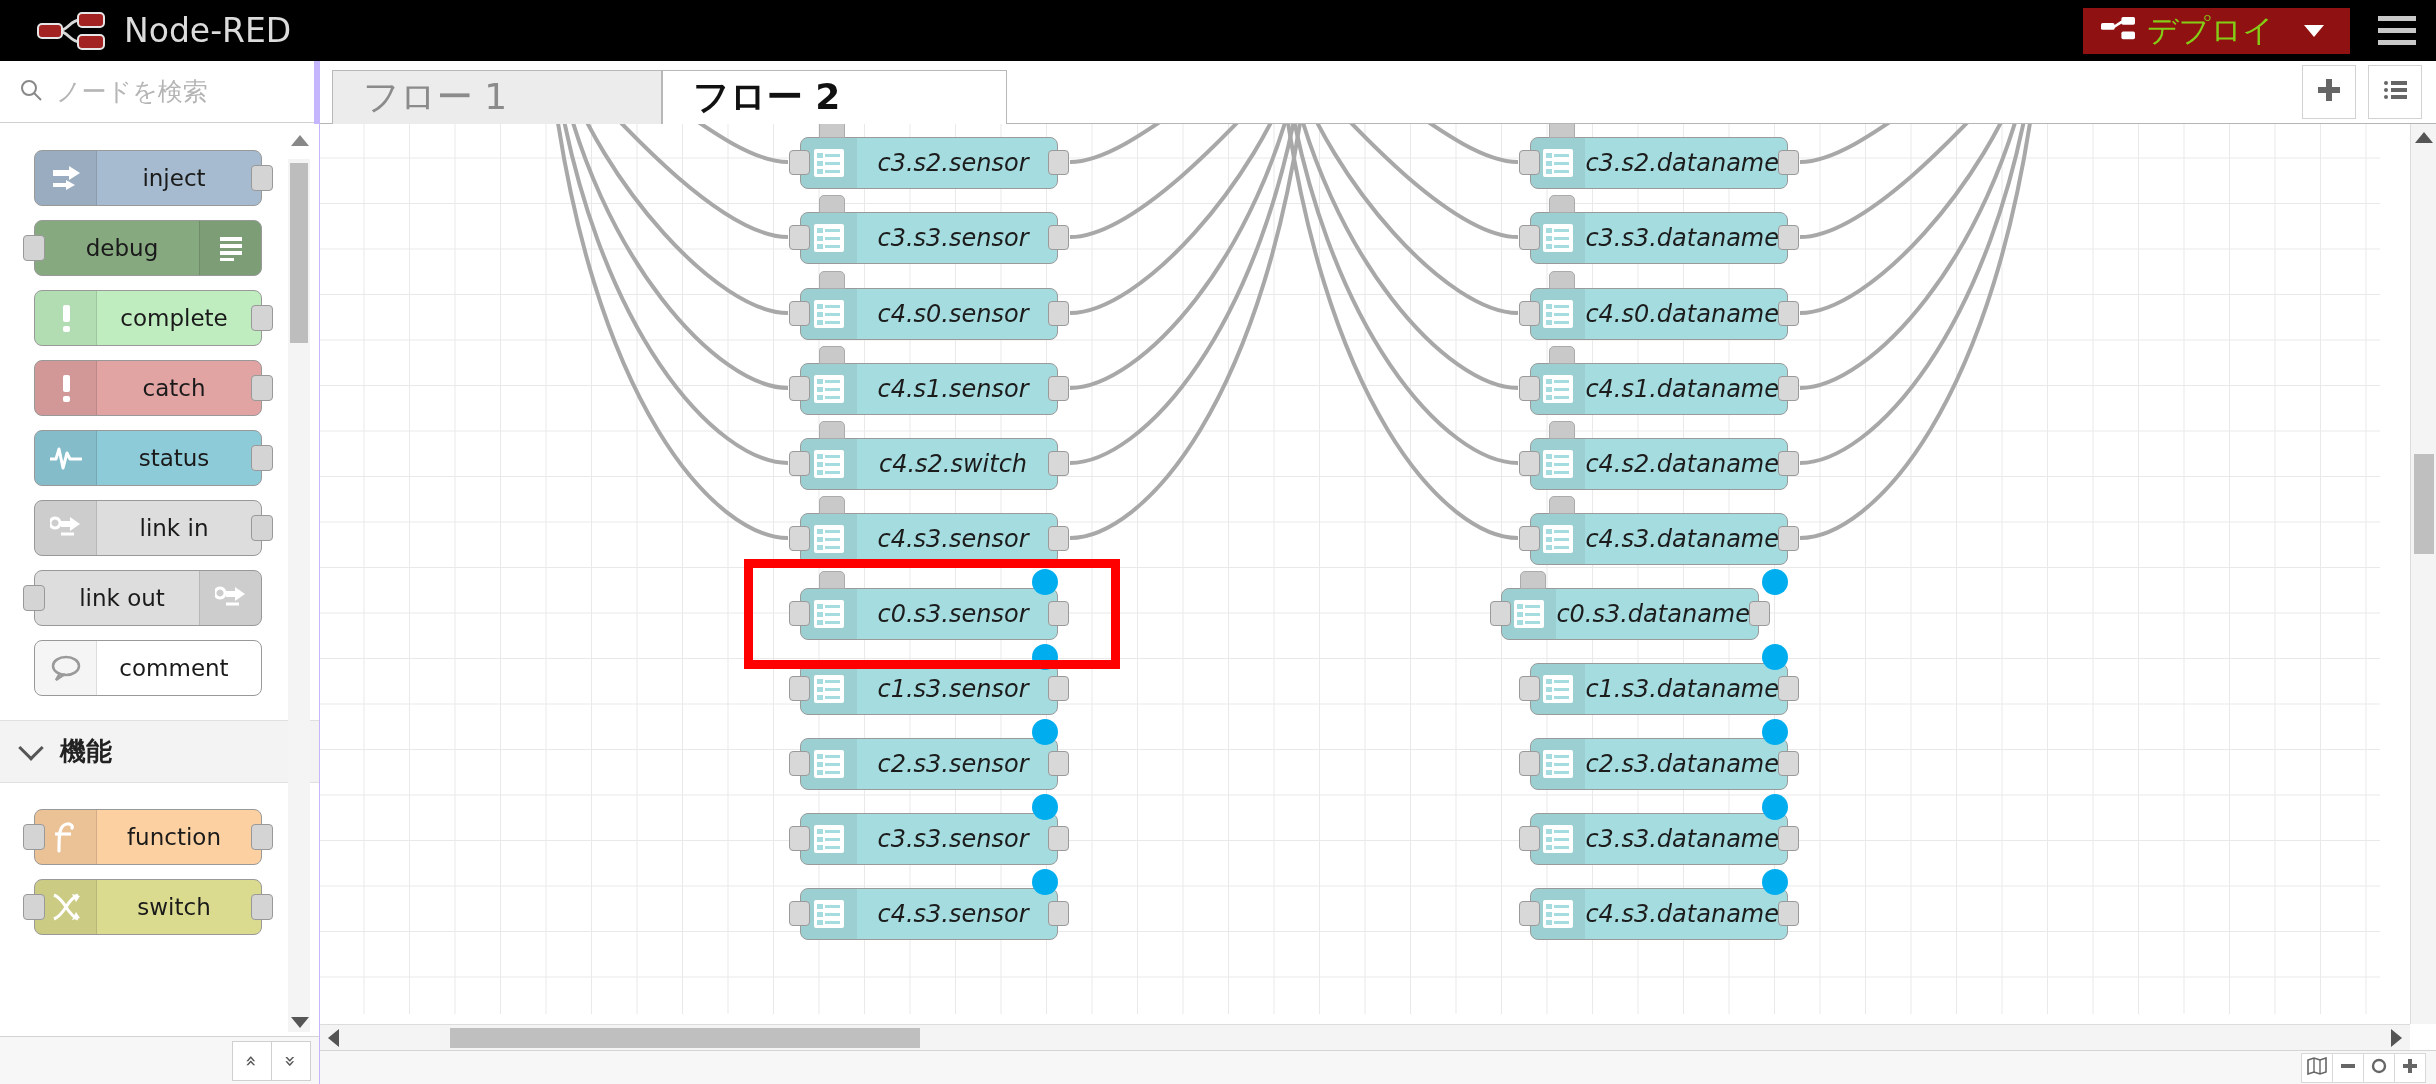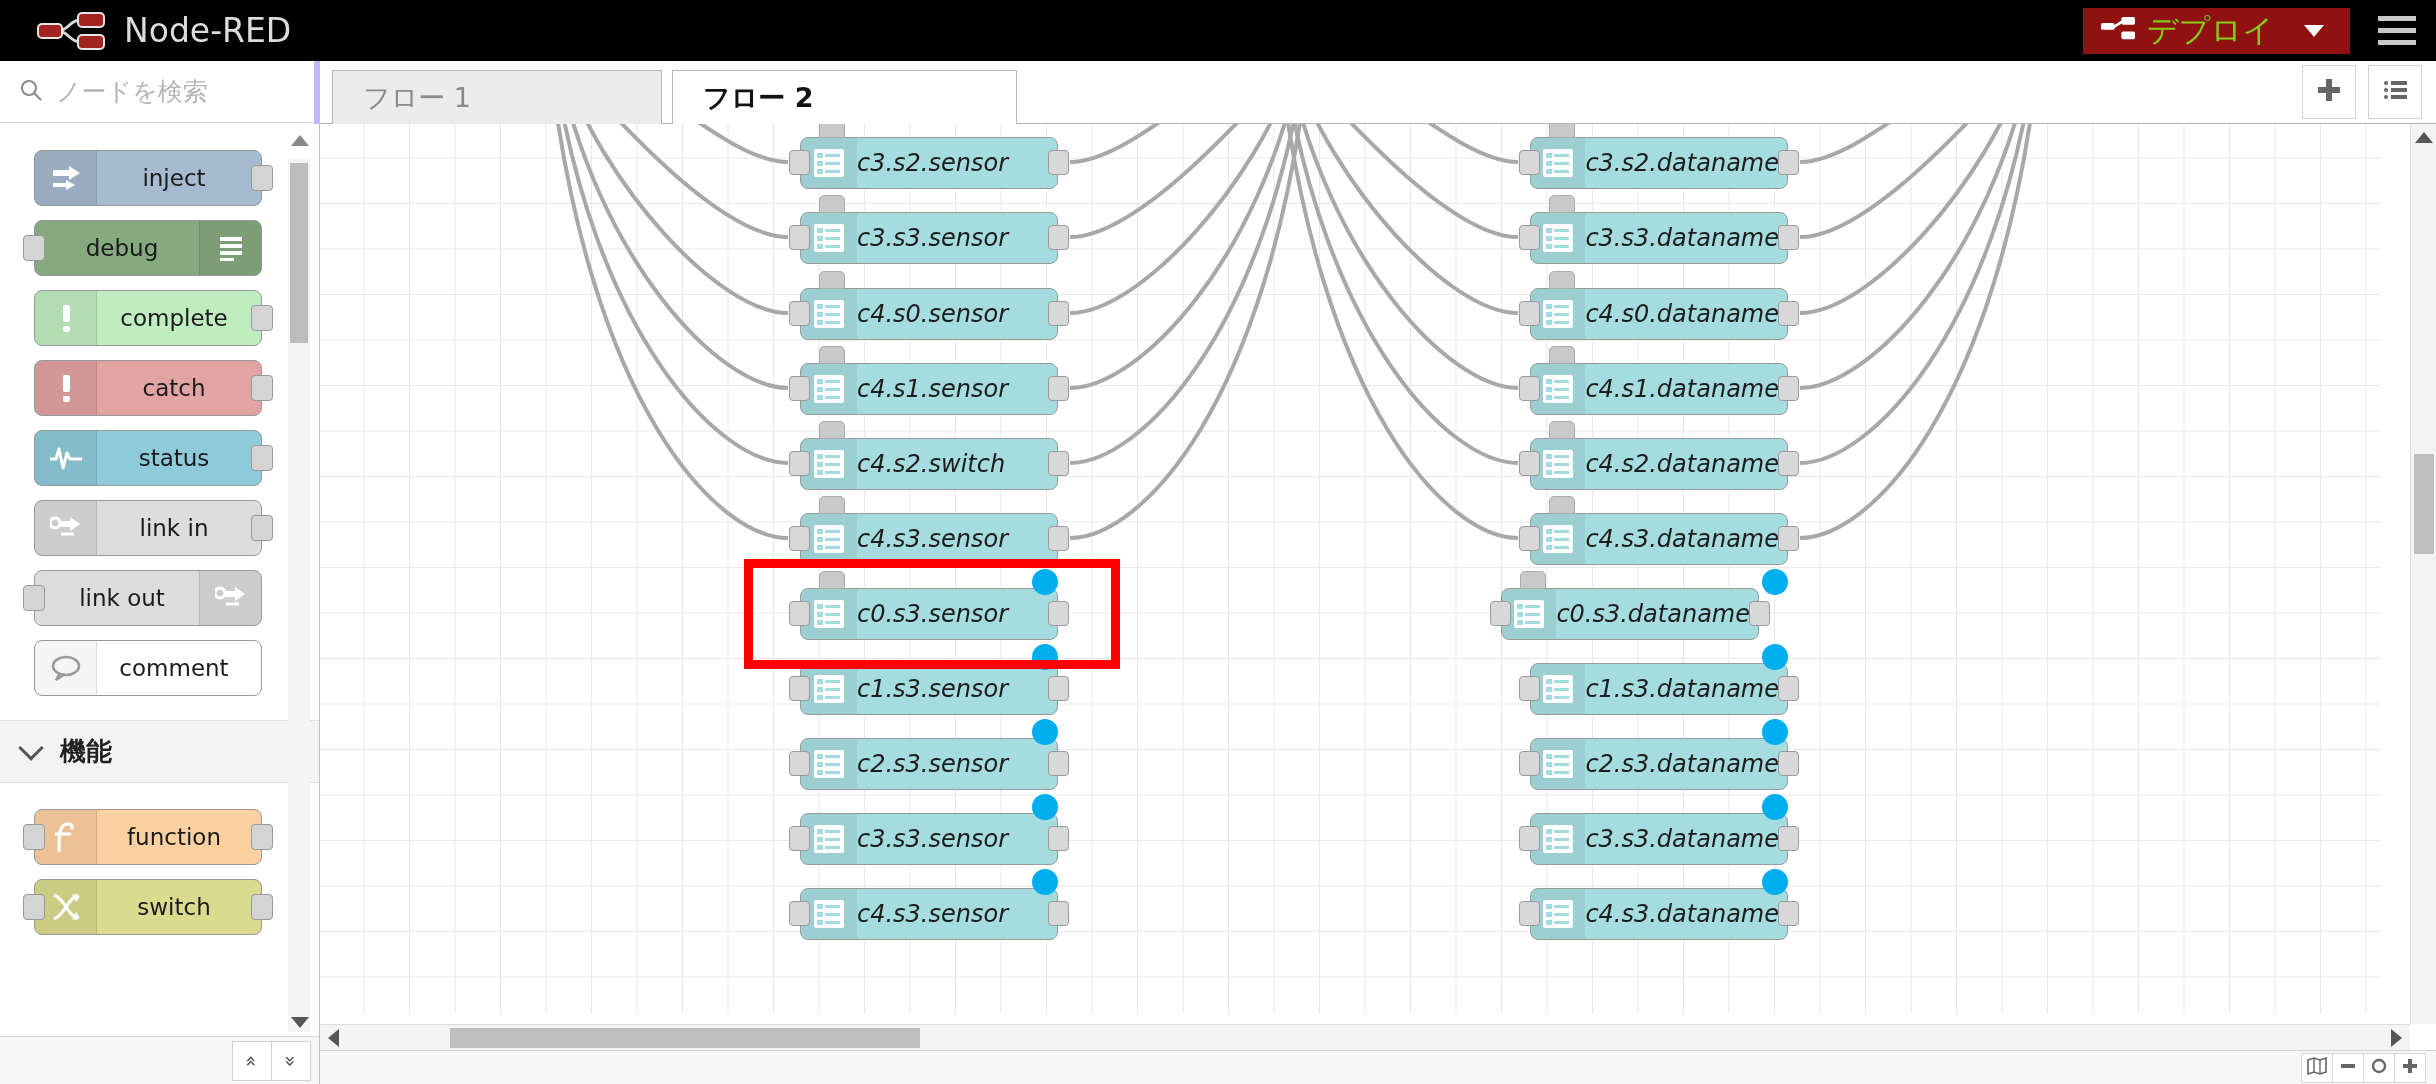--- a/index.html
+++ b/index.html
@@ -138,22 +138,22 @@
   }
 
   
   #tabbar {
     position:absolute; left:320px; top:61px; width: 2116px; height: 63px;
     background:#fff; border-bottom: 1px solid #b5b5b5; display:flex; align-items:flex-end;
   }
   #tab-scroll-row { display:flex; align-items:flex-end; height: 100%; padding-left: 12px; }
   .tab {
     height: 54px; min-width: 330px; border: 1px solid #b8b8b8; border-bottom: none;
-    display:flex; align-items:center; padding-left: 30px; margin-right: 10px;
-    cursor:pointer; font-size: 27px; position:relative; top:1px;
+    display:flex; align-items:center; padding-left: 30px; 
+    cursor:pointer; font-size: 36px; position:relative; top:1px;
   }
   .tab.inactive { background:#ececec; color:#8b8b8b; }
   .tab.active   { background:#fff; color:#111; font-weight:700; min-width: 345px; }
   #tabbar-right { margin-left:auto; display:flex; align-items:center; height:100%; padding-right: 14px; }
   .tabbar-btn {
     width: 54px; height: 54px; border:1px solid #d2d2d2; background:#fff;
     display:flex; align-items:center; justify-content:center; cursor:pointer;
     margin-left: 12px; color:#555;
   }
 
@@ -176,21 +176,21 @@
   .fnode {
     position:absolute; width: 258px; height: 52px;
     background:#a5dcdf; border: 1px solid #9a9a9a; border-radius: 8px;
     display:flex; align-items:center; z-index: 5;
   }
   .fnode .fn-icon {
     width: 56px; height: 100%; background: rgba(0,0,0,0.055);
     border-radius: 7px 0 0 7px; display:flex; align-items:center; justify-content:center;
   }
   .fnode .fn-label {
-    flex:1; font-style: italic; font-size: 24px; color:#1c1c1c;
+    flex:1; text-align:center; font-style: italic; font-size: 24px; color:#1c1c1c;
     padding-right: 8px; white-space:nowrap;
     font-family: "DejaVu Sans", "Liberation Sans", sans-serif;
   }
   .fport {
     position:absolute; width: 21px; height: 25px; background:#d8d8d8;
     border:1px solid #9a9a9a; border-radius:4px; top: 12px;
   }
   .fport.in { left: -12px; }
   .fport.out { right: -12px; }
   .fstatus-nub {

